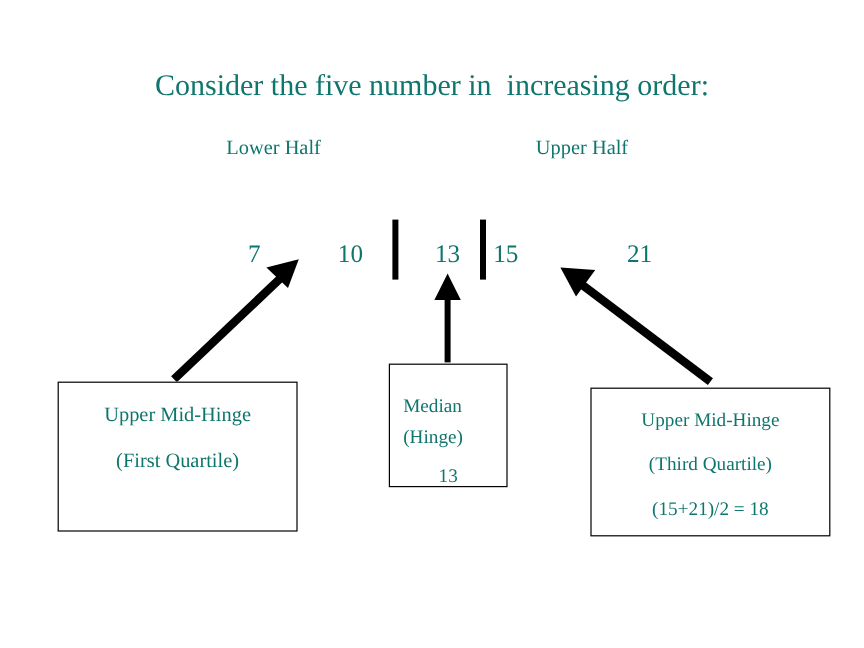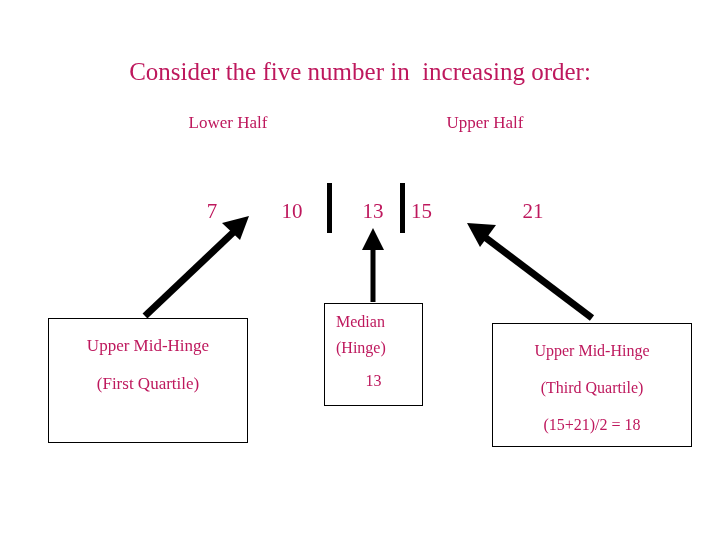--- a/index.html
+++ b/index.html
@@ -7,21 +7,21 @@
     padding: 0;
     background: #ffffff;
   }
   #slide {
     position: relative;
     width: 720px;
     height: 540px;
     background: #ffffff;
     overflow: hidden;
     font-family: "Liberation Serif", "DejaVu Serif", serif;
-    color: #be185d;
+    color: #0f766e;
   }
 
   
   #title {
     position: absolute;
     left: 0;
     top: 57px;
     width: 720px;
     text-align: center;
     font-size: 25px;
@@ -96,21 +96,21 @@
   #box-left .box-line {
     font-size: 17px;
     line-height: 38px;
   }
 
   #box-middle {
     left: 324px;
     top: 303px;
     width: 99px;
     height: 103px;
-    padding-top: 5px;
+    padding-top: 22px;
   }
   #box-middle .box-line {
     font-size: 16px;
     line-height: 26px;
     text-align: left;
     padding-left: 11px;
   }
   #box-middle .box-line.centered {
     text-align: center;
     padding-left: 0;

